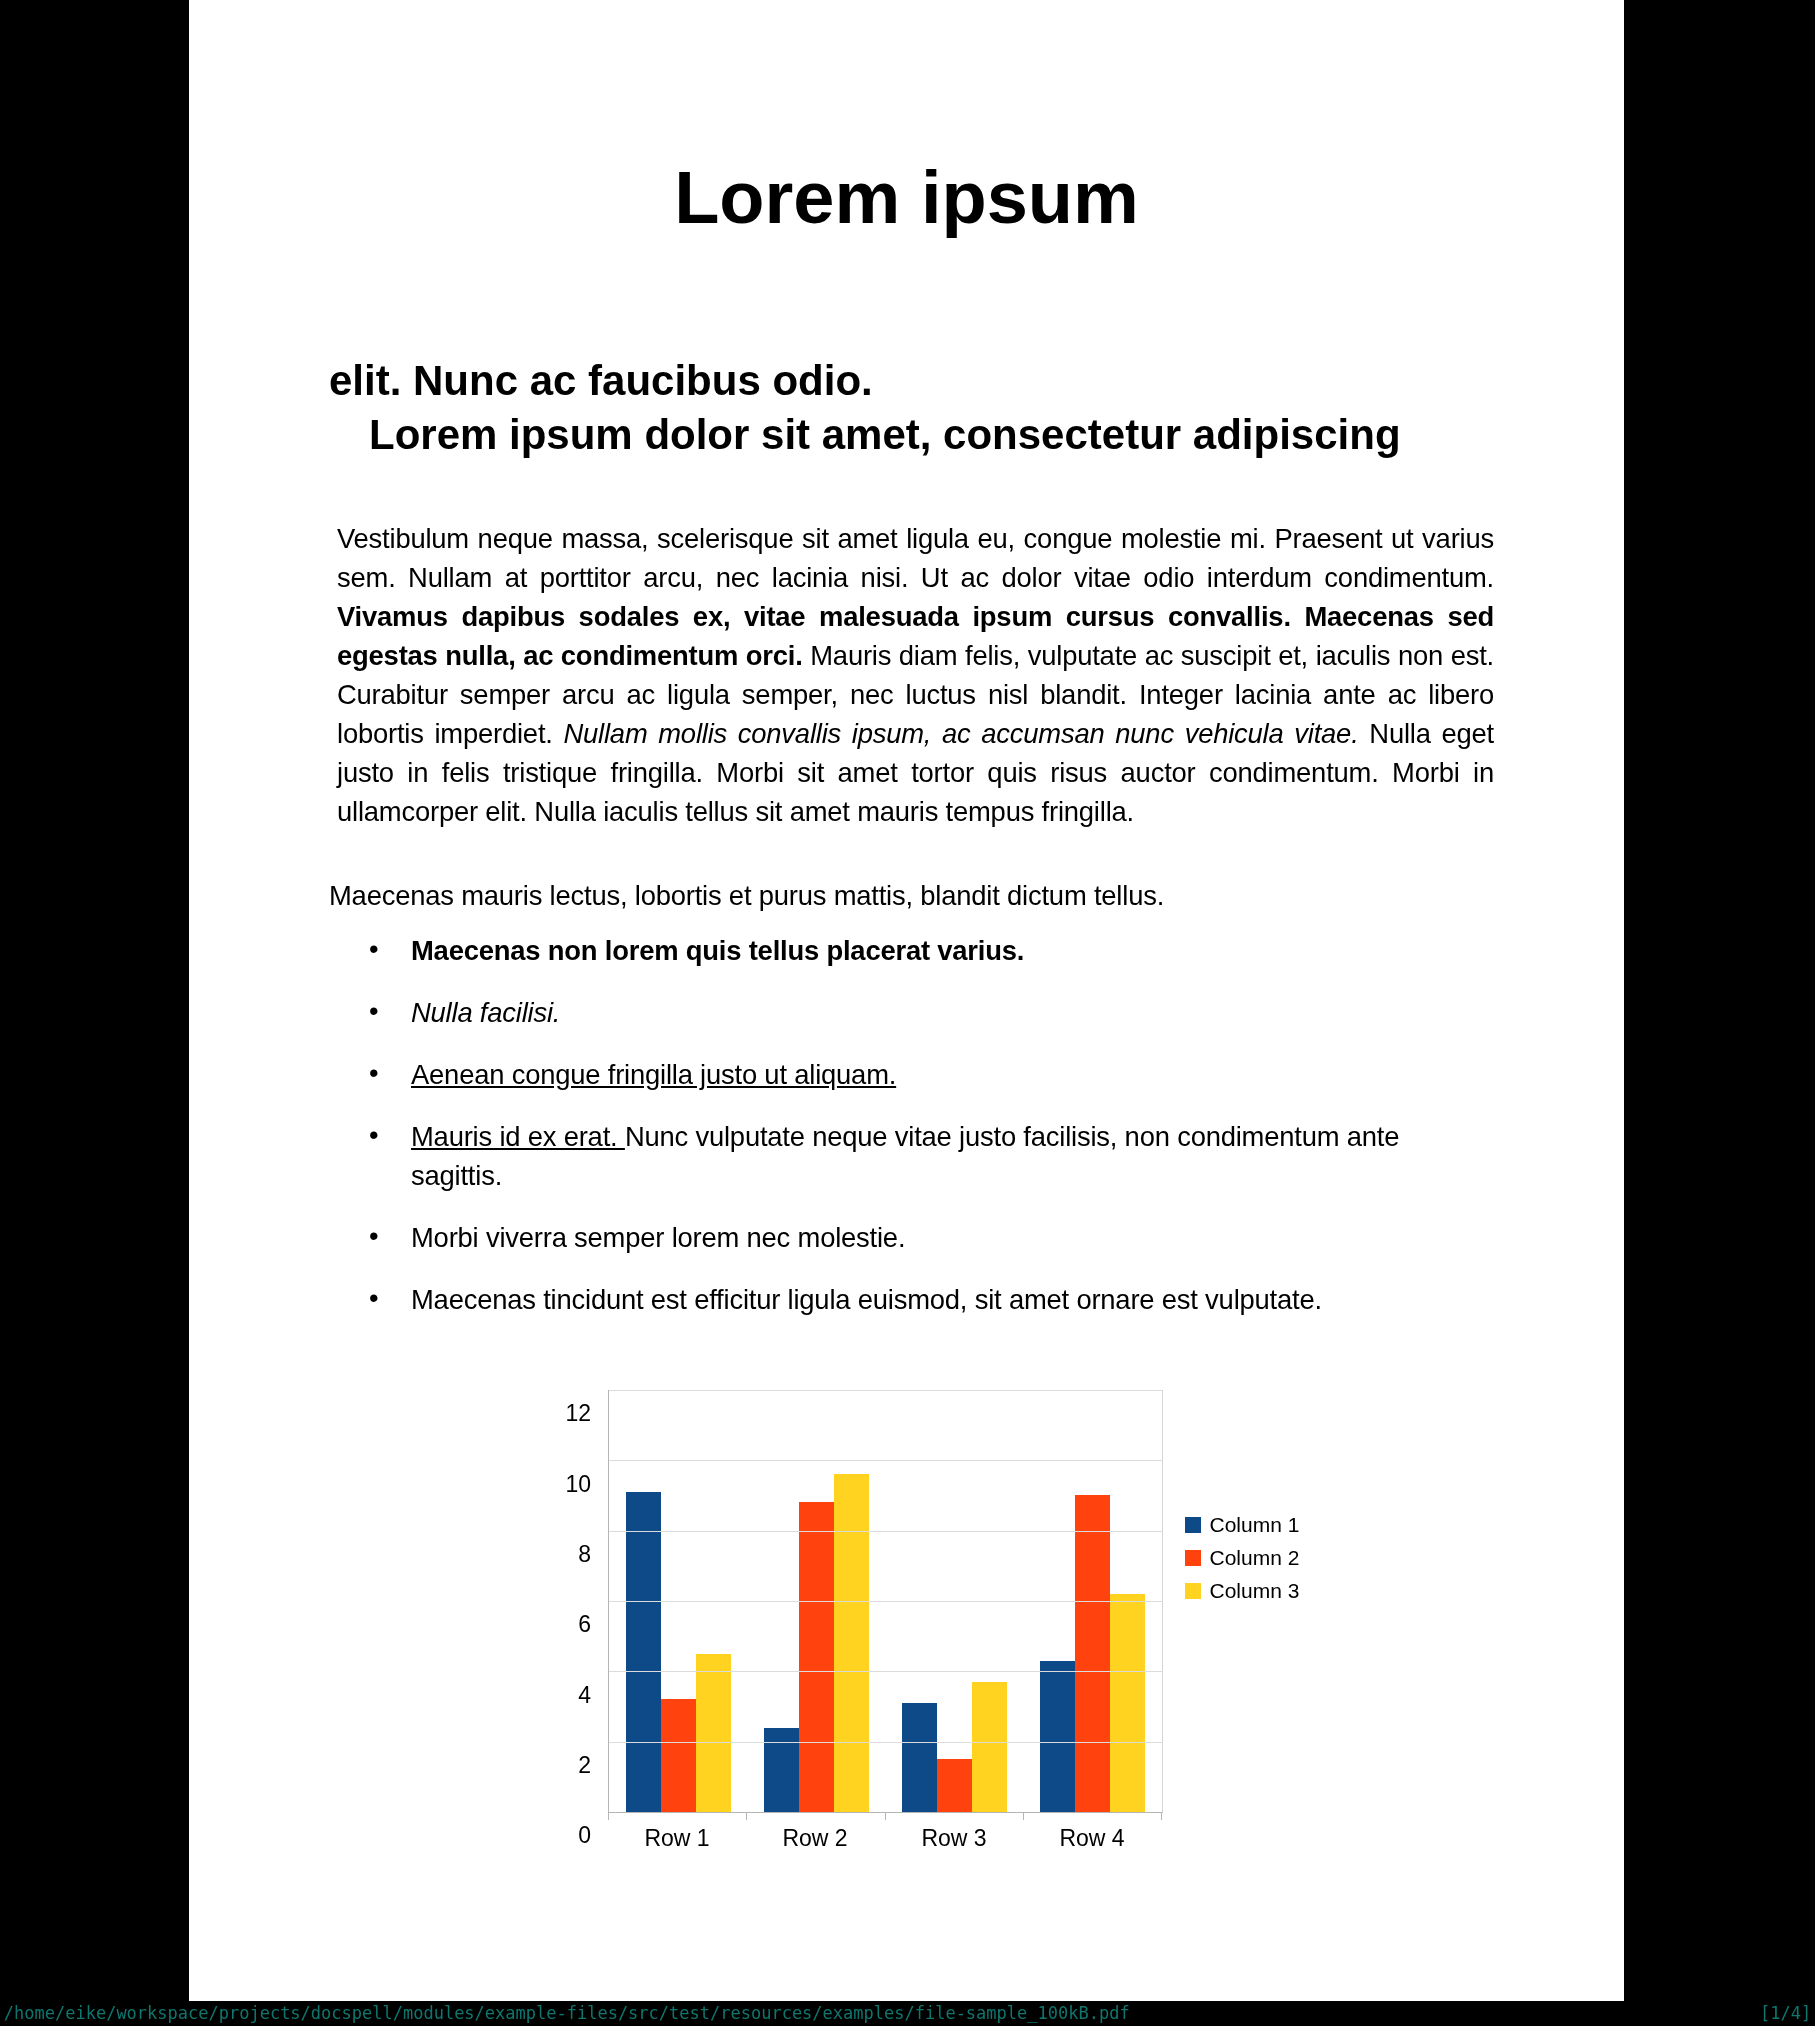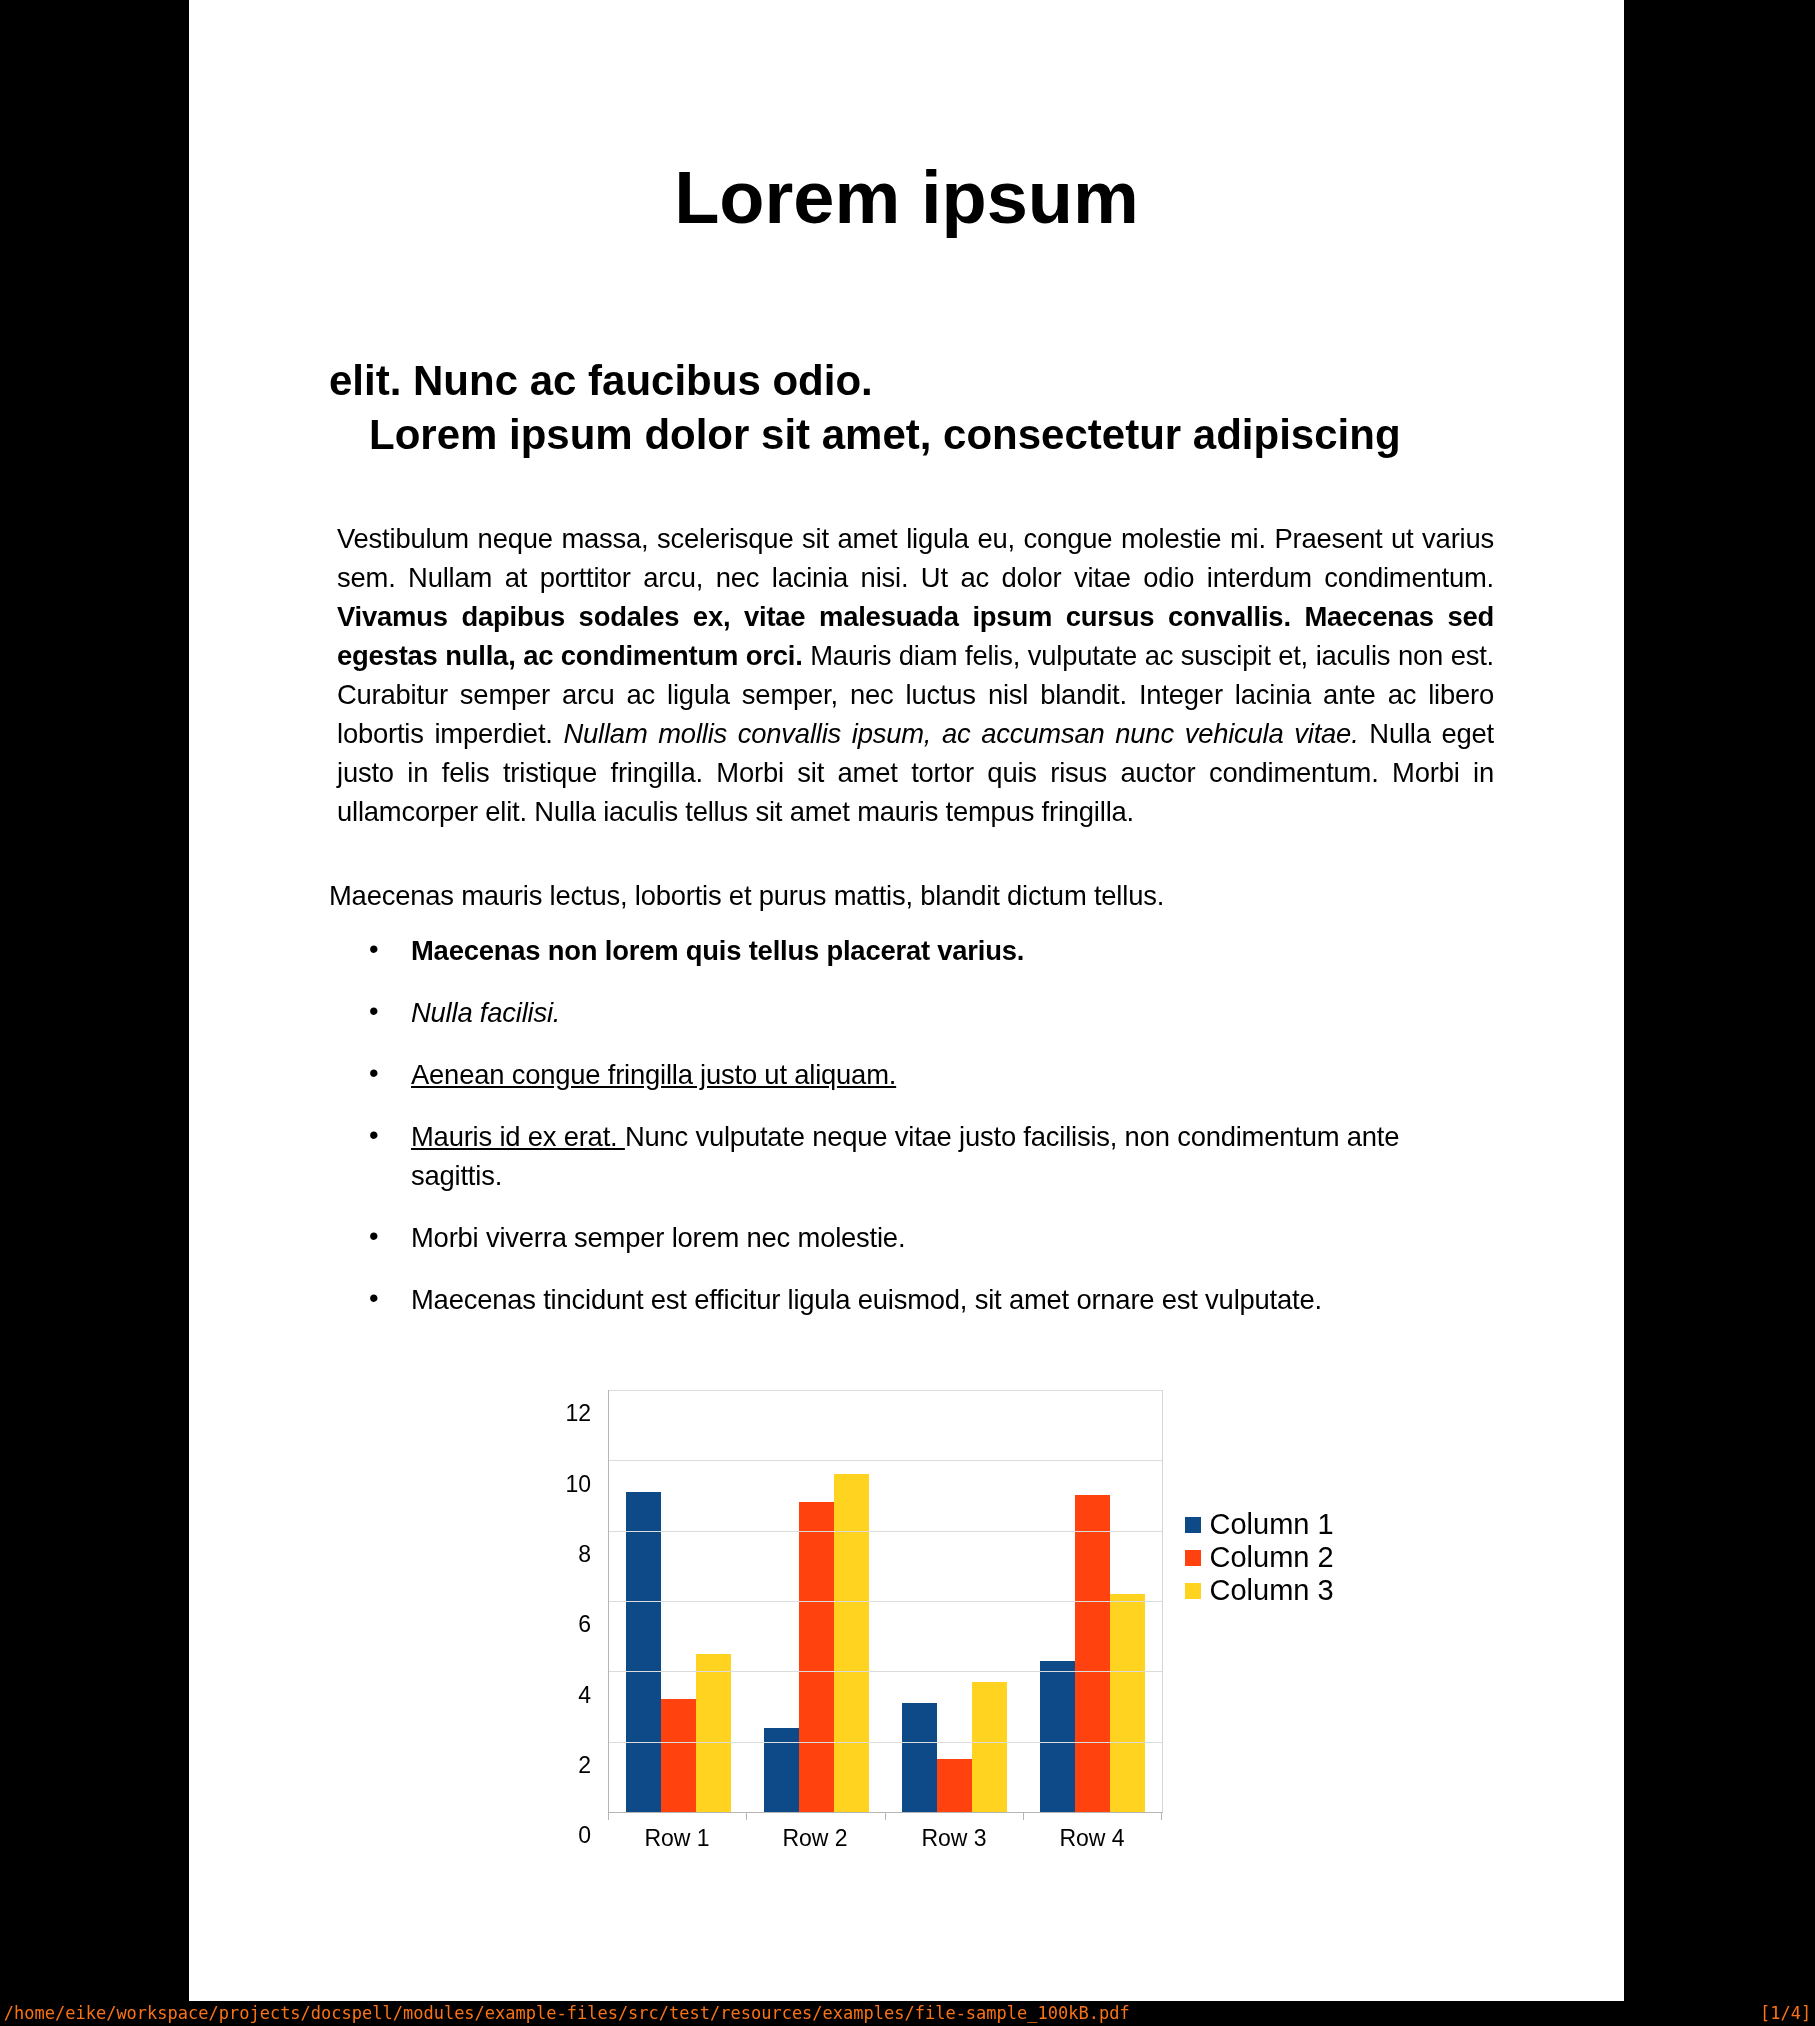--- a/index.html
+++ b/index.html
@@ -27,23 +27,23 @@
   .gridline{position:absolute;left:0;width:100%;height:0.9px;background:#dcdcdc;}
   .bar-groups{position:absolute;left:0;bottom:0;width:100%;height:100%;display:flex;}
   .bar-group{width:138px;height:100%;display:flex;align-items:flex-end;justify-content:center;}
   .bar{width:35px;}
   .y-label{position:absolute;left:0;width:402px;height:23px;line-height:23px;text-align:right;font-size:23px;margin-top:24px;}
   .x-label{position:absolute;top:458px;width:138px;text-align:center;font-size:23px;}
   .x-tick{position:absolute;top:445px;width:0.9px;height:7.6px;background:#b5b5b5;}
   .legend{position:absolute;left:996px;top:149px;}
   .legend-entry{display:flex;align-items:center;margin-bottom:16px;}
   .legend-swatch{width:16px;height:16px;margin-right:8.5px;flex:0 0 auto;}
-  .legend-label{font-size:29px;line-height:17px;white-space:nowrap;}
+  .legend-label{font-size:21px;line-height:17px;white-space:nowrap;}
   
-  .statusbar{position:absolute;left:0;top:2001px;width:1815px;height:25.6px;background:#000;color:#f97316;
+  .statusbar{position:absolute;left:0;top:2001px;width:1815px;height:25.6px;background:#000;color:#0f766e;
     font-family:"DejaVu Sans Mono",monospace;font-size:17px;line-height:25.6px;
     display:flex;justify-content:space-between;padding:0 3.8px;box-sizing:border-box;white-space:nowrap;}
 </style>
 </head>
 <body>
 
 <div class="screen">
 
   <div class="page">
 

